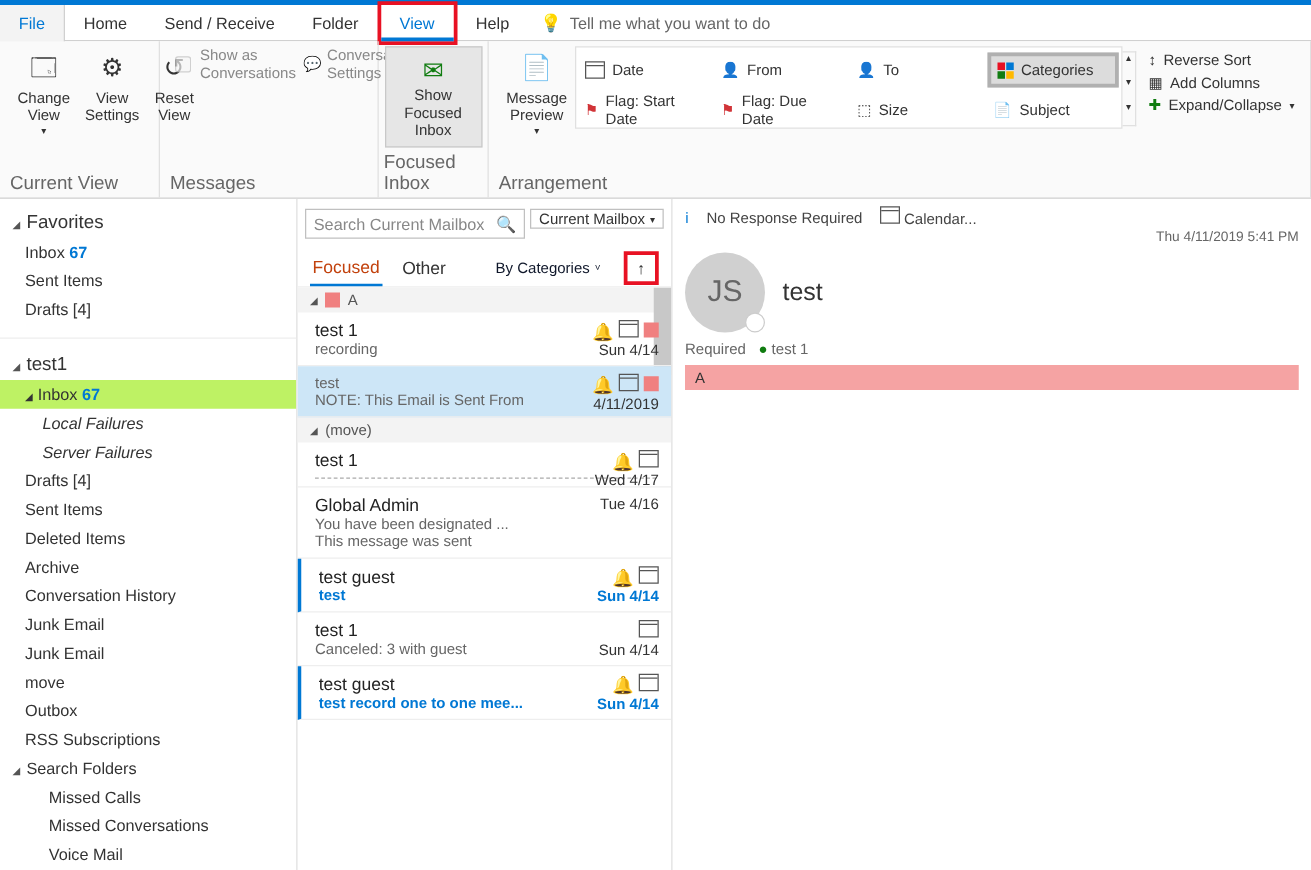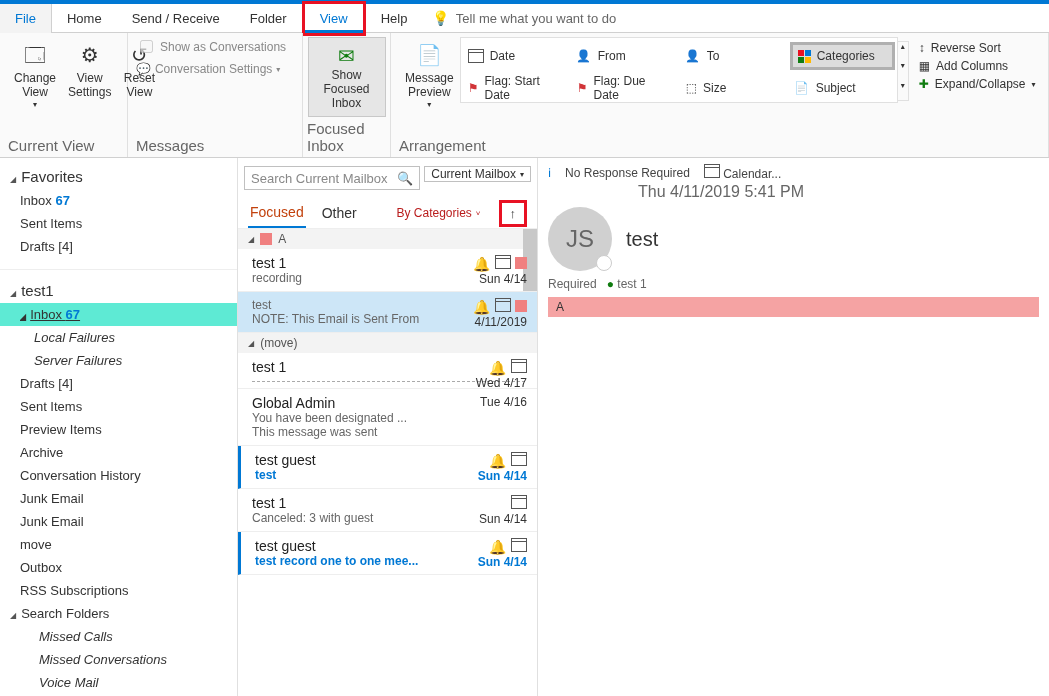--- a/index.html
+++ b/index.html
@@ -11,68 +11,68 @@
   .menuitem.active { color:#0078d4; border-bottom:3px solid #0078d4; }
   .highlight-red { border:3px solid #e81123; }
   .tell-me { color:#666; display:flex; align-items:center; gap:6px; padding:0 10px;}
   .lightbulb {font-size:14px; color:#888;}
   .ribbon { display:flex; border-bottom:1px solid #d0d0d0; background:#fafafa;}
   .ribbon-group { border-right:1px solid #e0e0e0; display:flex; flex-direction:column; padding:4px 8px 0 8px; }
   .ribbon-group-label { text-align:left; font-size:15px; color:#666; padding:3px 0;}
   .rg-body { flex:1; display:flex; align-items:flex-start;}
   .big-btn { display:flex; flex-direction:column; align-items:center; text-align:center; font-size:12px; padding:2px 6px; cursor:pointer; line-height:1.2;}
   .big-btn .icon { width:32px; height:32px; display:flex; align-items:center; justify-content:center; font-size:20px;}
-  .messages-col { display:flex; flex-direction:column; gap:6px; justify-content:center; font-size:12px; color:#888;}
+  .messages-col { display:flex; flex-direction:row; gap:6px; justify-content:center; font-size:12px; color:#888;}
   .messages-col label {display:flex; align-items:center; gap:4px;}
   .focused-btn { background:#e6e6e6; border:1px solid #c8c8c8; width:78px; display:flex; flex-direction:column; align-items:center; padding:6px 2px; cursor:pointer;}
   .arrgrid { display:grid; grid-template-columns: repeat(4, 105px); grid-template-rows: 28px 28px; gap:4px 4px; align-content:start; padding:4px 2px 0 2px; border:1px solid #e0e0e0; background:#fff;}
   .arr-item { display:flex; align-items:center; gap:6px; font-size:12px; padding:2px 5px; cursor:pointer;}
   .arr-item.selected { background:#dcdcdc; border:1px solid #b0b0b0;}
   .flag-red {color:#d13438;}
   .arr-side { display:flex; flex-direction:column; gap:4px; padding:4px 0 0 10px; font-size:12px;}
   .arr-side div {display:flex; align-items:center; gap:6px; cursor:pointer;}
   .content { display:flex; height:calc(696px - 4px - 29px - 95px); }
   
   .nav { width:238px; border-right:1px solid #e0e0e0; overflow:auto; padding-top:6px;}
   .nav-header { font-weight:400; font-size:15px; padding:4px 10px; cursor:pointer;}
   .nav-header::before { content:"◢"; font-size:8px; margin-right:5px; color:#555;}
   .nav-item { padding:4px 10px 4px 20px; cursor:pointer; font-size:13px;}
-  .nav-item.sel { background:#5eead4;text-decoration:underline; }
+  .nav-item.sel { background:#bef264; }
   .nav-sub { padding-left:34px;font-style:italic;}
-  .nav-item.italic { font-style:italic;padding-left:39px;}
+  .nav-item.italic { padding-left:39px;}
   .count {color:#0078d4; font-weight:bold;}
   .spacer {height:8px; border-bottom:1px solid #eee; margin:4px 0 8px 0;}
   
   .msglist { width:300px; border-right:1px solid #e0e0e0; display:flex; flex-direction:column;}
   .searchrow { display:flex; gap:4px; padding:8px 6px;}
   .searchbox { flex:1; border:1px solid #c0c0c0; display:flex; align-items:center; padding:0 6px; height:24px; color:#888;}
   .scopebox { border:1px solid #c0c0c0; height:16px; padding:0 6px; display:flex; align-items:center; font-size:12px; cursor:pointer;}
   .tabs {display:flex; align-items:center; padding:0 10px; gap:14px; border-bottom:1px solid #eee;}
   .tab {padding:6px 2px; cursor:pointer; font-size:14px;}
   .tab.active {color:#c2410c; border-bottom:2px solid #0078d4;}
-  .sortby {margin-left:auto; font-size:12px; color:#b91c1c; cursor:pointer; display:flex; align-items:center; gap:4px;}
+  .sortby {margin-left:auto; font-size:12px; color:#0f172a; cursor:pointer; display:flex; align-items:center; gap:4px;}
   .sort-arrow {border:3px solid #e81123; padding:3px 8px; margin-left:4px;}
   .listbody {flex:1; overflow:auto; position:relative;}
   .cathdr {background:#f3f3f3; padding:3px 10px; font-size:12px; color:#555; display:flex; align-items:center; gap:6px;}
   .cathdr::before {content:"◢"; font-size:8px;}
   .catswatch {width:12px; height:12px; background:#f08080; display:inline-block;}
   .msg {padding:6px 12px 6px 14px; border-bottom:1px solid #eee; cursor:pointer; position:relative;}
   .msg.sel {background:#cde6f7;}
   .msg.unread {border-left:3px solid #0078d4;}
   .msg .from {font-size:14px; color:#222;}
   .msg .prev {font-size:12px; color:#666; overflow:hidden; text-overflow:ellipsis; white-space:nowrap; max-width:180px;}
   .msg .meta {position:absolute; right:10px; top:6px; text-align:right; font-size:12px;}
   .msg .meta .icons {color:#555; font-size:14px;}
   .msg.unread .prev, .msg.unread .meta .date {color:#0078d4; font-weight:600;}
   .dotted {border-top:1px dashed #aaa; margin-top:6px;}
   .scroll-thumb {position:absolute; right:0; top:0; width:14px; height:70px; background:#c8c8c8;}
   
   .reading {flex:1; padding:6px 10px;}
   .rp-top {font-size:12px; color:#444; display:flex; gap:14px; align-items:center;}
-  .rp-date {text-align:left; font-size:16px; color:#666; margin-top:2px; padding-left:90px;}
+  .rp-date {text-align:right; font-size:11px; color:#666; margin-top:2px; padding-left:90px;}
   .rp-head {display:flex; align-items:center; gap:14px; margin-top:6px;}
   .avatar {width:64px; height:64px; border-radius:50%; background:#d0d0d0; display:flex; align-items:center; justify-content:center; font-size:24px; color:#666; position:relative;}
   .presence {position:absolute; right:0; bottom:0; width:16px; height:16px; border-radius:50%; background:#fff; border:1px solid #ccc;}
   .subj {font-size:20px;}
   .req-row {font-size:12px; color:#666; margin-top:6px; display:flex; align-items:center; gap:10px;}
   .green-check {color:#107c10;}
   .catbar {background:#f5a3a3; padding:3px 8px; margin-top:6px; font-size:12px;}
   .cal-icon {width:16px;height:14px;border:1px solid #555;position:relative;display:inline-block;}
   .cal-icon::before{content:"";position:absolute;top:2px;left:0;right:0;height:1px;background:#555;}
 </style>
@@ -228,21 +228,21 @@
         <div class="nav-item"><span>Drafts</span> <span>[4]</span></div>
       </div>
     <div class="spacer"></div>
     <div class="nav-header">test1</div>
     <div id="acct-list">
         <div class="nav-item sel"><span style="font-size:8px;margin-right:4px">◢</span><span>Inbox</span>  <span class="count">67</span></div>
         <div class="nav-item nav-sub"><span>Local Failures</span></div>
         <div class="nav-item nav-sub"><span>Server Failures</span></div>
         <div class="nav-item"><span>Drafts</span> <span>[4]</span></div>
         <div class="nav-item"><span>Sent Items</span></div>
-        <div class="nav-item"><span>Preview Items</span></div>
+        <div class="nav-item"><span>Deleted Items</span></div>
         <div class="nav-item"><span>Archive</span></div>
         <div class="nav-item"><span>Conversation History</span></div>
         <div class="nav-item"><span>Junk Email</span></div>
         <div class="nav-item"><span>Junk Email</span></div>
         <div class="nav-item"><span>move</span></div>
         <div class="nav-item"><span>Outbox</span></div>
         <div class="nav-item"><span>RSS Subscriptions</span></div>
       </div>
     <div class="nav-header" style="font-size:13px">Search Folders</div>
     <div id="search-list">

